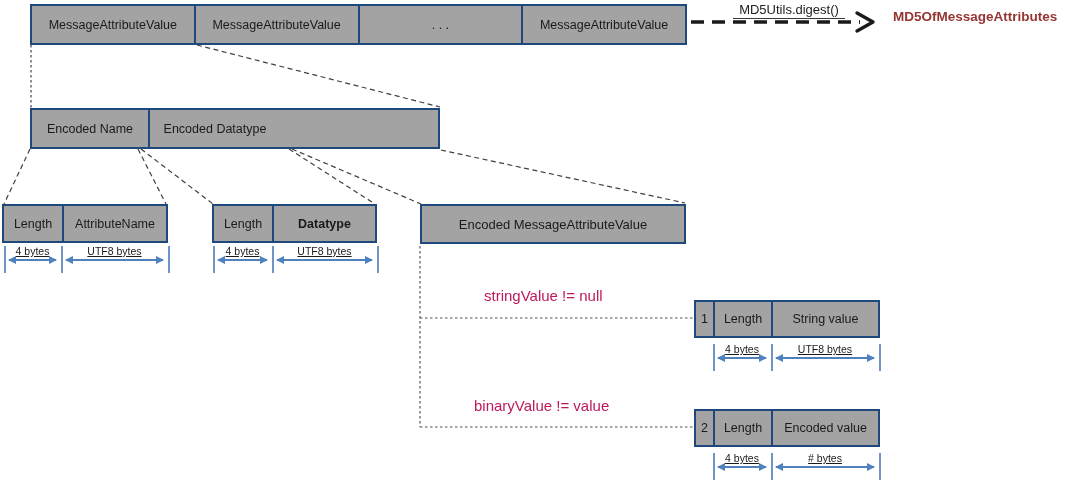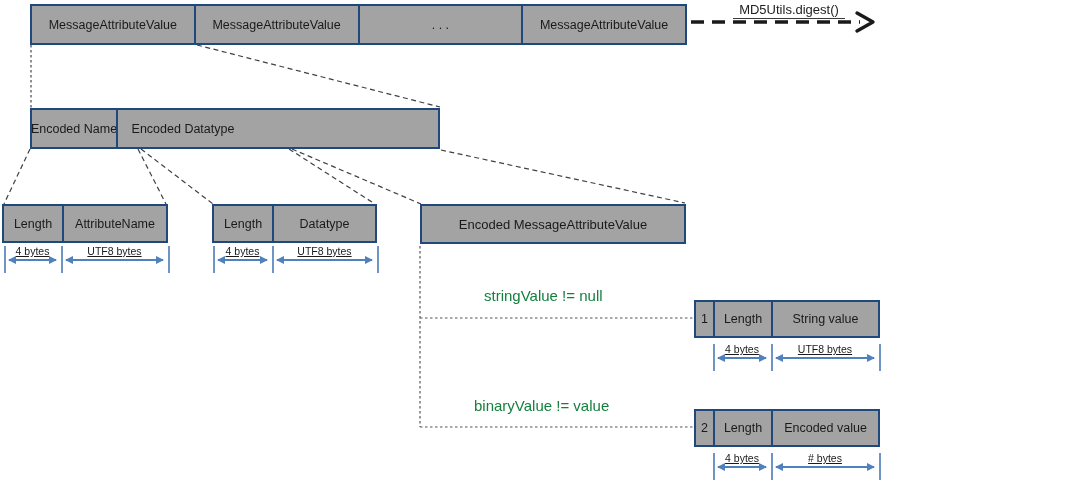--- a/index.html
+++ b/index.html
@@ -21,21 +21,21 @@
   .dim{position:absolute;height:30px;}
   .dim .tick{position:absolute;top:1px;height:27px;width:0;border-left:2px solid #6f94c6;}
   .dim .dimlbl{position:absolute;top:0;font-size:10.5px;text-align:center;
        text-decoration:underline;color:#1a1a1a;white-space:nowrap;}
   .dim .darrow{position:absolute;top:14px;height:0;border-top:2px solid #4F81BD;}
   .dim .darrow::before{content:"";position:absolute;left:-1px;top:-5px;width:0;height:0;
        border-top:4px solid transparent;border-bottom:4px solid transparent;border-right:8px solid #4F81BD;}
   .dim .darrow::after{content:"";position:absolute;right:-1px;top:-5px;width:0;height:0;
        border-top:4px solid transparent;border-bottom:4px solid transparent;border-left:8px solid #4F81BD;}
 
-  .cond{position:absolute;font-size:15px;color:#15803d;white-space:nowrap;}
+  .cond{position:absolute;font-size:15px;color:#be185d;white-space:nowrap;}
 
   .md5label{position:absolute;left:733px;top:2px;width:112px;text-align:center;
        font-size:13px;color:#222;border-bottom:1.5px solid #3a3a3a;padding-bottom:1px;white-space:nowrap;}
   .md5result{position:absolute;left:893px;top:9px;font-size:13.5px;font-weight:bold;white-space:nowrap;}
 </style>
 </head>
 <body>
 
 <div class="canvas">
 
@@ -60,43 +60,44 @@
   </svg>
 
   <div class="bar" style="left:30px;top:4px;width:657px;height:41px;">
     <div class="cell" style="flex:1 1 0;">MessageAttributeValue</div>
     <div class="cell" style="flex:1 1 0;">MessageAttributeValue</div>
     <div class="cell" style="flex:1 1 0;">.  .  .</div>
     <div class="cell" style="flex:1 1 0;">MessageAttributeValue</div>
   </div>
 
   <div class="md5label">MD5Utils.digest()</div>
+  <div class="md5result" style="color:#943634;">MD5OfMessageAttributes</div>
 
   <div class="bar" style="left:30px;top:108px;width:410px;height:41px;">
-    <div class="cell" style="width:84px;">Encoded Name</div>
+    <div class="cell" style="width:116px;">Encoded Name</div>
     <div class="cell" style="width:132px;">Encoded Datatype</div>
   </div>
 
   <div class="bar" style="left:2px;top:204px;width:166px;height:39px;">
     <div class="cell" style="width:58px;">Length</div>
     <div class="cell" style="flex:1 1 0;">AttributeName</div>
   </div>
   <div class="dim" style="left:0;top:245px;width:172px;">
     <div class="tick" style="left:4px;"></div>
     <div class="tick" style="left:61px;"></div>
     <div class="tick" style="left:168px;"></div>
     <div class="dimlbl" style="left:4px;width:57px;">4 bytes</div>
     <div class="dimlbl" style="left:61px;width:107px;">UTF8 bytes</div>
     <div class="darrow" style="left:9px;width:47px;"></div>
     <div class="darrow" style="left:66px;width:97px;"></div>
   </div>
 
   <div class="bar" style="left:212px;top:204px;width:165px;height:39px;">
     <div class="cell" style="width:58px;">Length</div>
-    <div class="cell" style="flex:1 1 0;">Datatype</div>
+    <div class="cell" style="flex:1 1 0;font-weight:bold;">Datatype</div>
   </div>
   <div class="dim" style="left:210px;top:245px;width:170px;">
     <div class="tick" style="left:3px;"></div>
     <div class="tick" style="left:62px;"></div>
     <div class="tick" style="left:167px;"></div>
     <div class="dimlbl" style="left:3px;width:59px;">4 bytes</div>
     <div class="dimlbl" style="left:62px;width:105px;">UTF8 bytes</div>
     <div class="darrow" style="left:8px;width:49px;"></div>
     <div class="darrow" style="left:67px;width:95px;"></div>
   </div>

